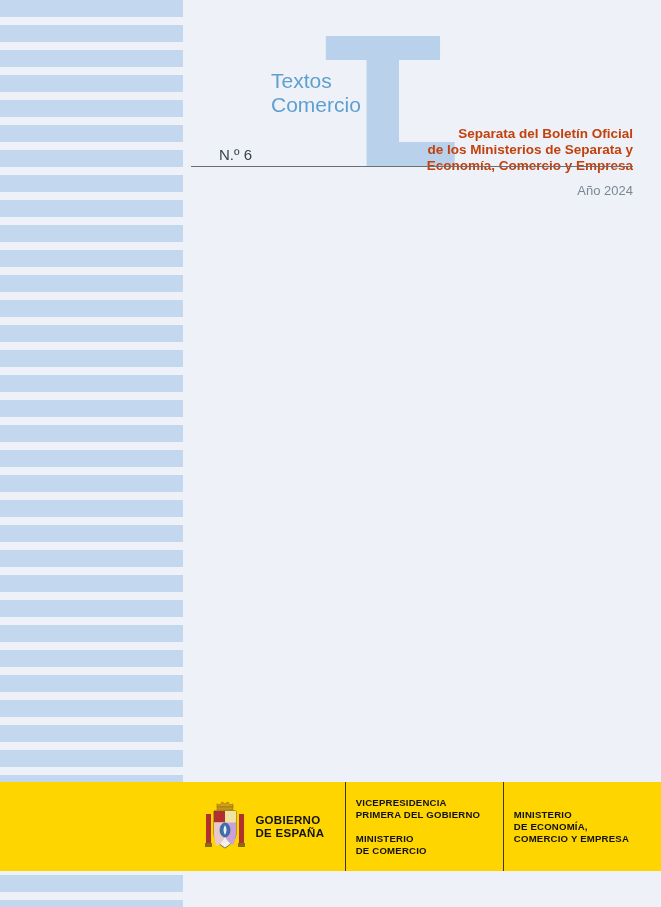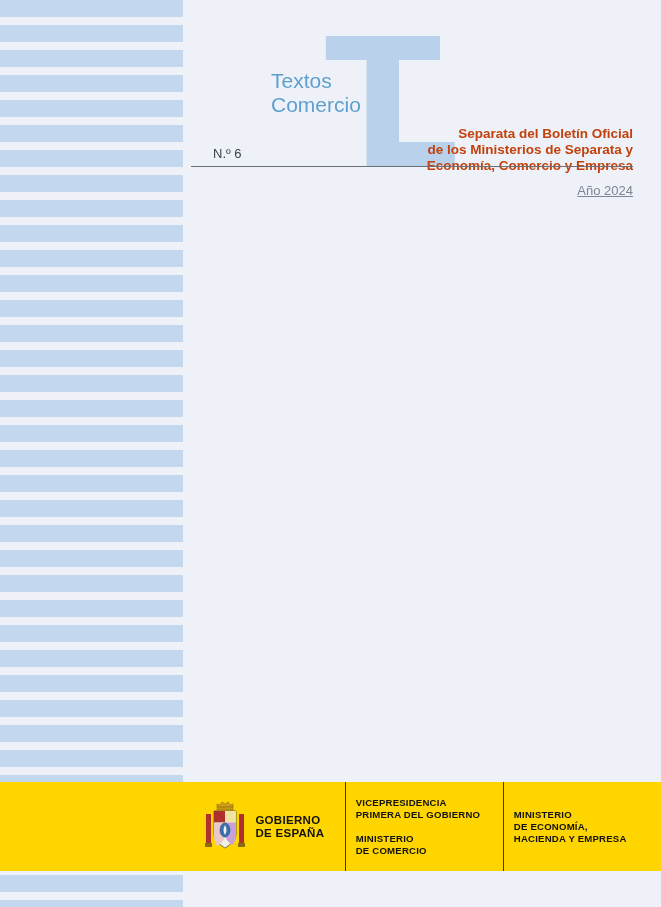--- a/index.html
+++ b/index.html
@@ -93,36 +93,35 @@
     font-size: 13.5px;
     line-height: 16px;
     color: #c2410c;
     font-weight: bold;
   }
   #header-text .year {
     margin-top: 9px;
     font-size: 13px;
     line-height: 15px;
     color: #7b8794;
-    text-decoration: underline;
   }
 
   
   #issue-row {
     position: absolute;
     left: 183px;
     top: 146px;
     width: 450px;
     height: 24px;
   }
   #issue-number {
     position: absolute;
-    left: 30px;
+    left: 36px;
     top: 0px;
-    font-size: 13px;
+    font-size: 15px;
     color: #3b424a;
   }
   #issue-rule {
     position: absolute;
     left: 8px;
     top: 20px;
     width: 442px;
     height: 1px;
     background: #6b7078;
   }
@@ -258,21 +257,21 @@
             <div>DE COMERCIO</div>
           </div>
         </div>
       </div>
 
       <div class="footer-col col-right">
         <div class="col-stack">
           <div class="min-block">
             <div>MINISTERIO</div>
             <div>DE ECONOMÍA,</div>
-            <div>HACIENDA Y EMPRESA</div>
+            <div>COMERCIO Y EMPRESA</div>
           </div>
         </div>
       </div>
 
     </div>
   </div>
 
 </div>
 
 </body></html>

